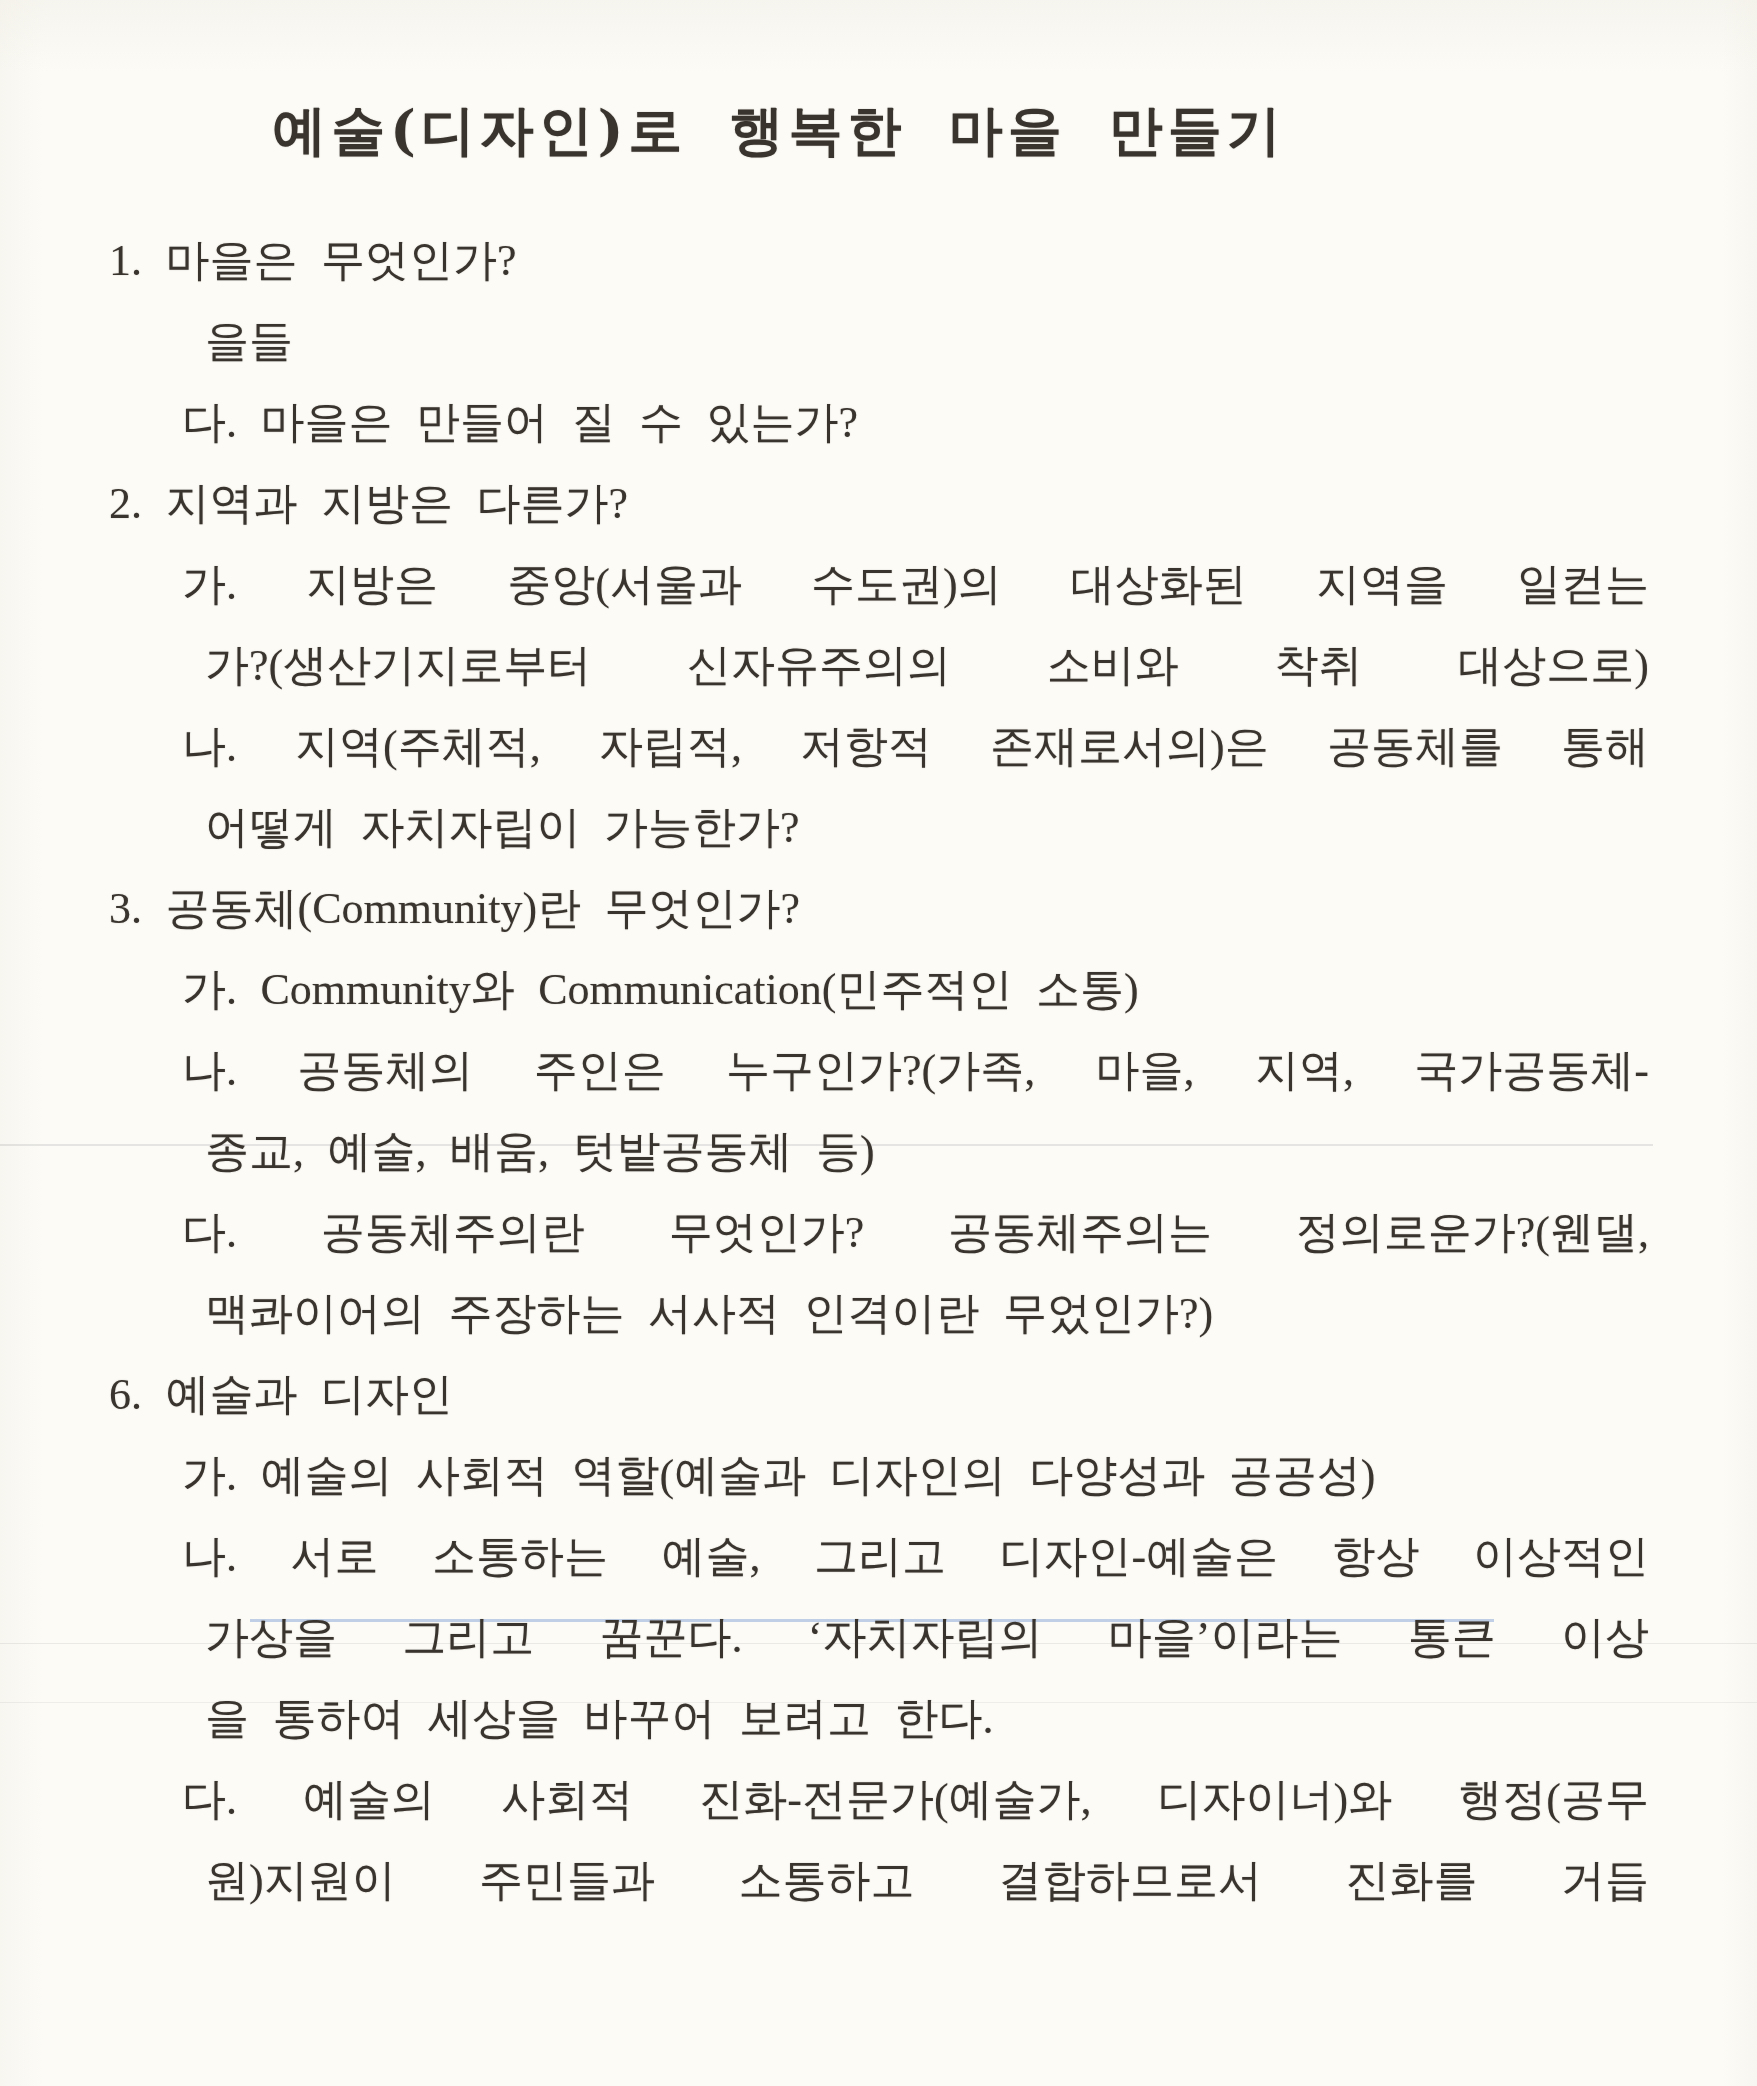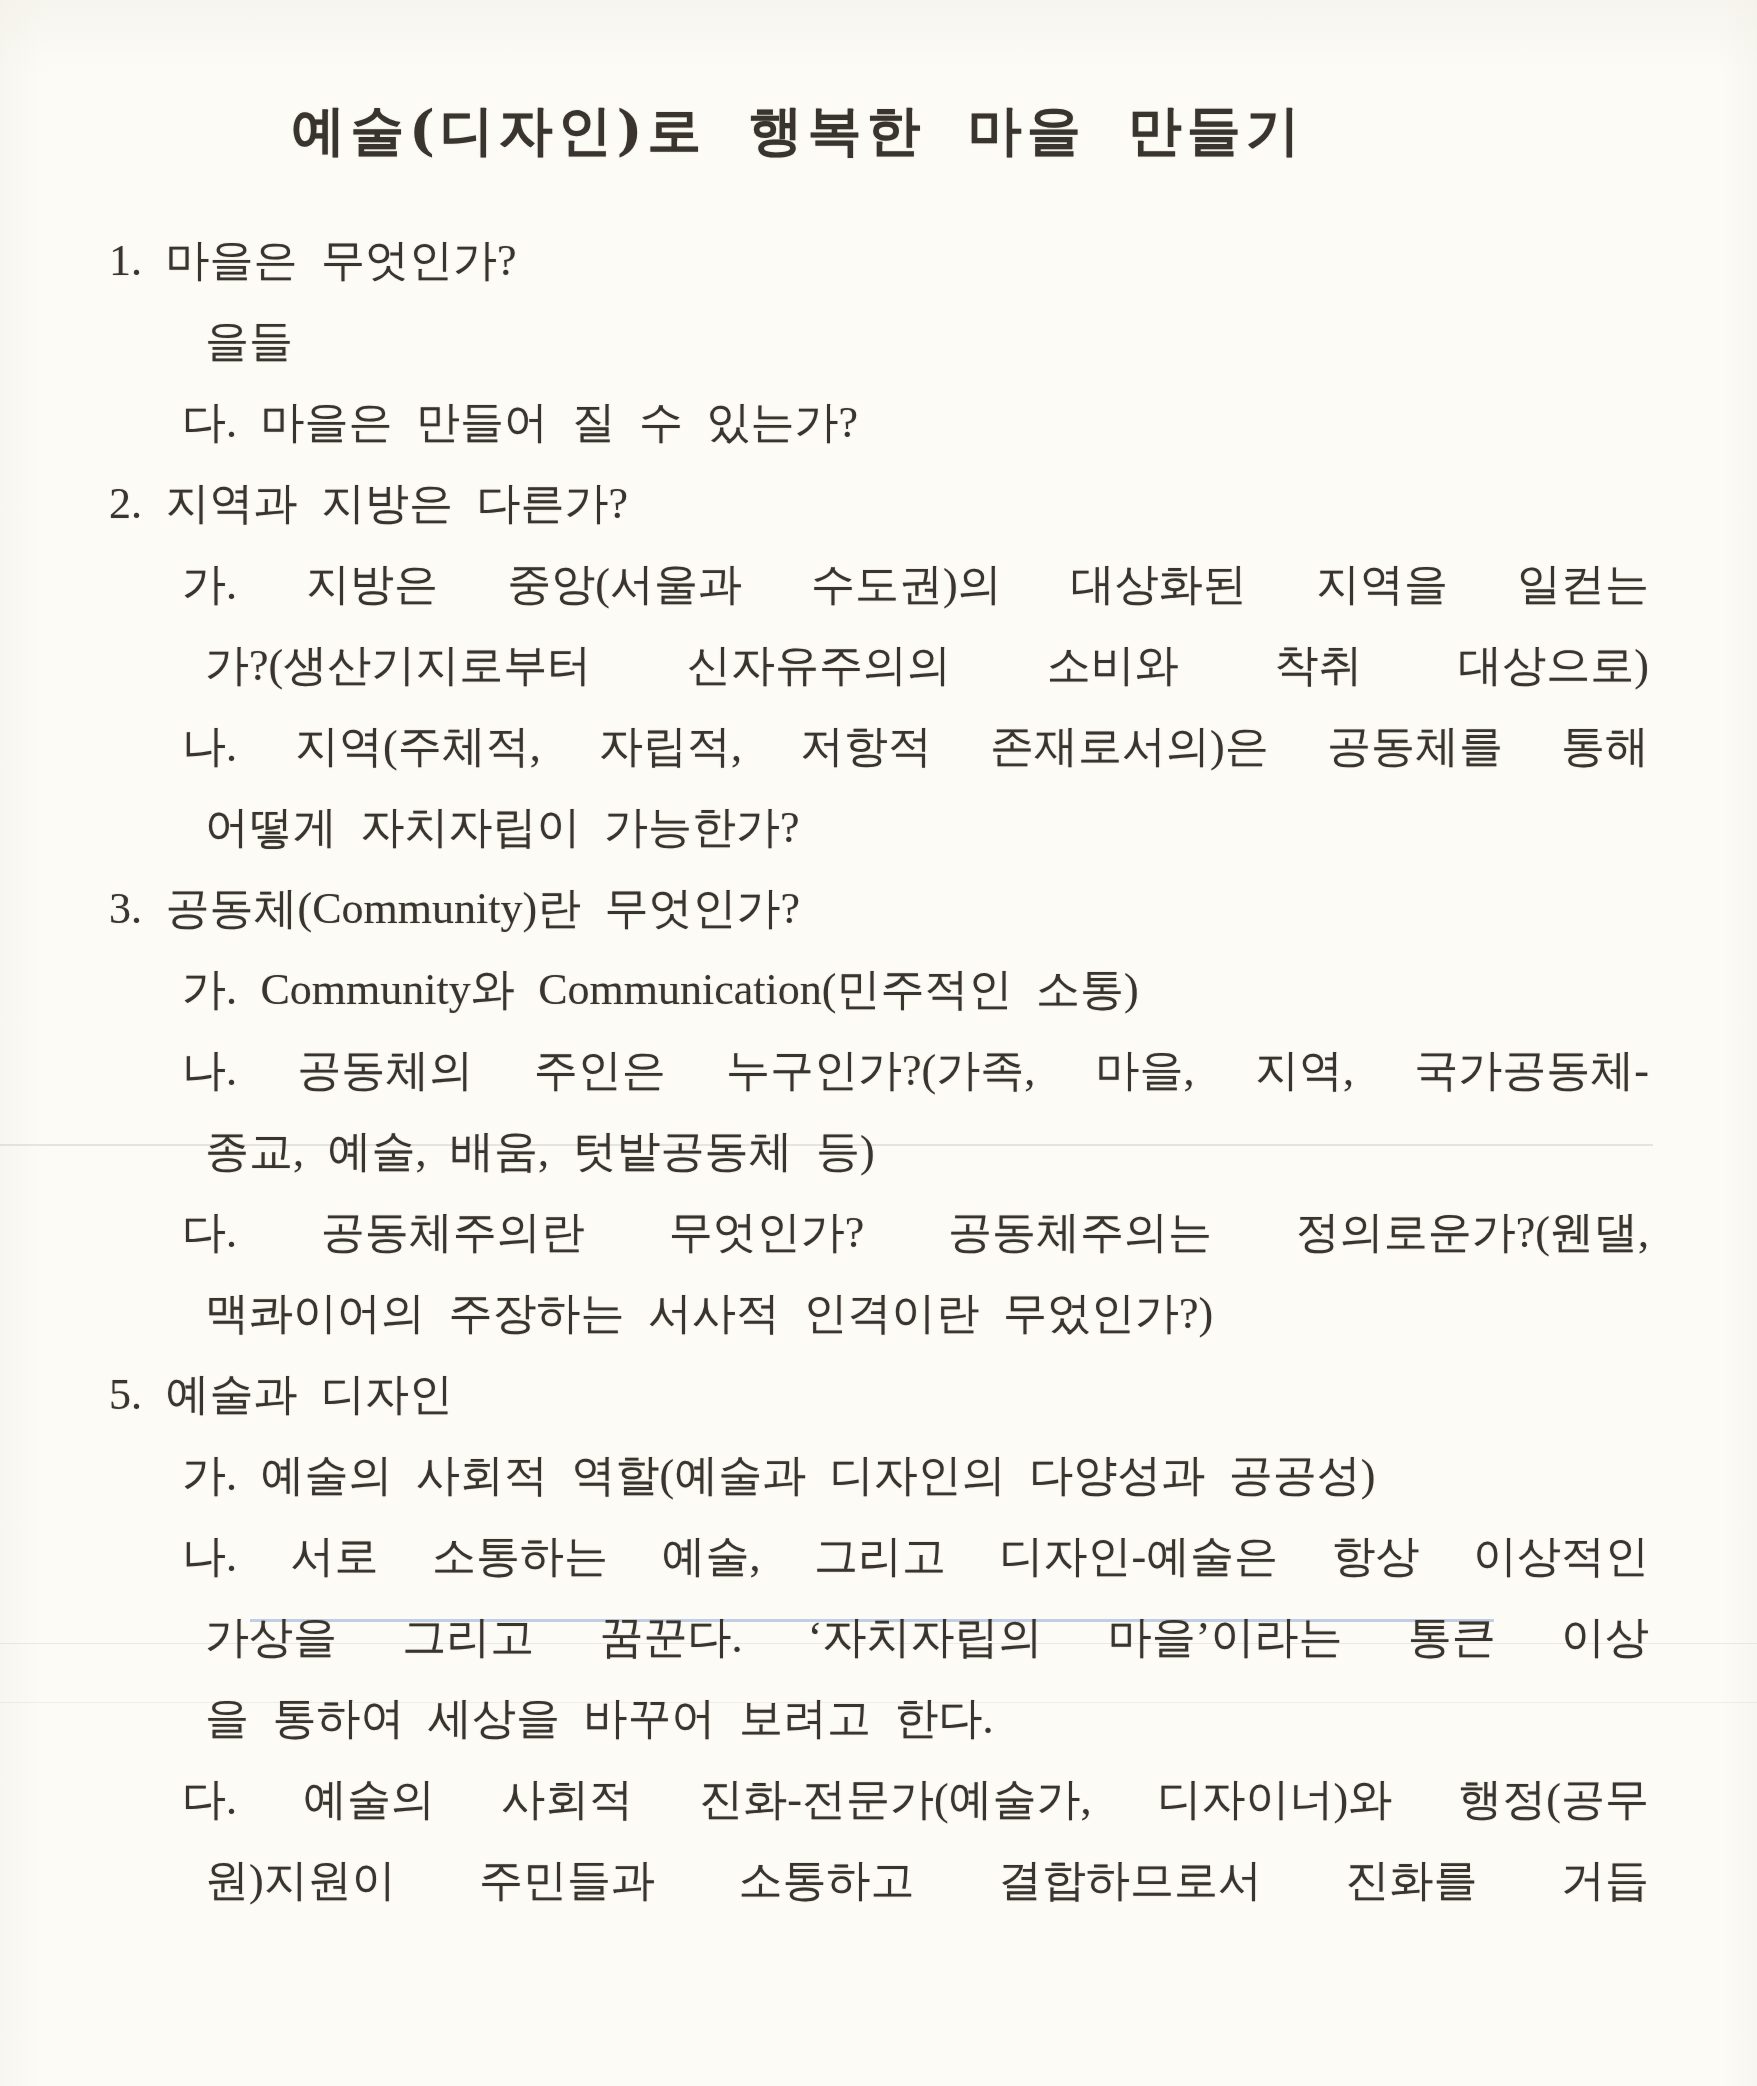--- a/index.html
+++ b/index.html
@@ -29,21 +29,20 @@
     left: 0;
     top: 53px;
     width: 1558px;
     text-align: center;
     font-size: 54px;
     letter-spacing: 5px;
     word-spacing: 18.4px;
     line-height: 83px;
     z-index: 2;
     text-shadow: 0 0 1.3px rgba(70, 60, 50, 0.35);
-    margin-left: 19px;
   }
   .doc-body {
     position: absolute;
     left: 109px;
     top: 220px;
     width: 1540px;
     z-index: 2;
     font-size: 44px;
     text-shadow: 0 0 1.3px rgba(70, 60, 50, 0.35);
     font-family: Liberation Serif, serif;
@@ -93,21 +92,21 @@
     <div class="line sub justify">가. 지방은 중앙(서울과 수도권)의 대상화된 지역을 일컫는</div>
     <div class="line cont justify">가?(생산기지로부터 신자유주의의 소비와 착취 대상으로)</div>
     <div class="line sub justify">나. 지역(주체적, 자립적, 저항적 존재로서의)은 공동체를 통해</div>
     <div class="line cont">어떻게 자치자립이 가능한가?</div>
     <div class="line num">3. 공동체(Community)란 무엇인가?</div>
     <div class="line sub">가. Community와 Communication(민주적인 소통)</div>
     <div class="line sub justify">나. 공동체의 주인은 누구인가?(가족, 마을, 지역, 국가공동체-</div>
     <div class="line cont">종교, 예술, 배움, 텃밭공동체 등)</div>
     <div class="line sub justify">다. 공동체주의란 무엇인가? 공동체주의는 정의로운가?(웬댈,</div>
     <div class="line cont">맥콰이어의 주장하는 서사적 인격이란 무었인가?)</div>
-    <div class="line num">5. 예술과 디자인</div>
+    <div class="line num">6. 예술과 디자인</div>
     <div class="line sub">가. 예술의 사회적 역할(예술과 디자인의 다양성과 공공성)</div>
     <div class="line sub justify">나. 서로 소통하는 예술, 그리고 디자인-예술은 항상 이상적인</div>
     <div class="line cont justify">가상을 그리고 꿈꾼다. ‘자치자립의 마을’이라는 통큰 이상</div>
     <div class="line cont">을 통하여 세상을 바꾸어 보려고 한다.</div>
     <div class="line sub justify">다. 예술의 사회적 진화-전문가(예술가, 디자이너)와 행정(공무</div>
     <div class="line cont justify">원)지원이 주민들과 소통하고 결합하므로서 진화를 거듭</div>
   </div>
 
 
 </body></html>

